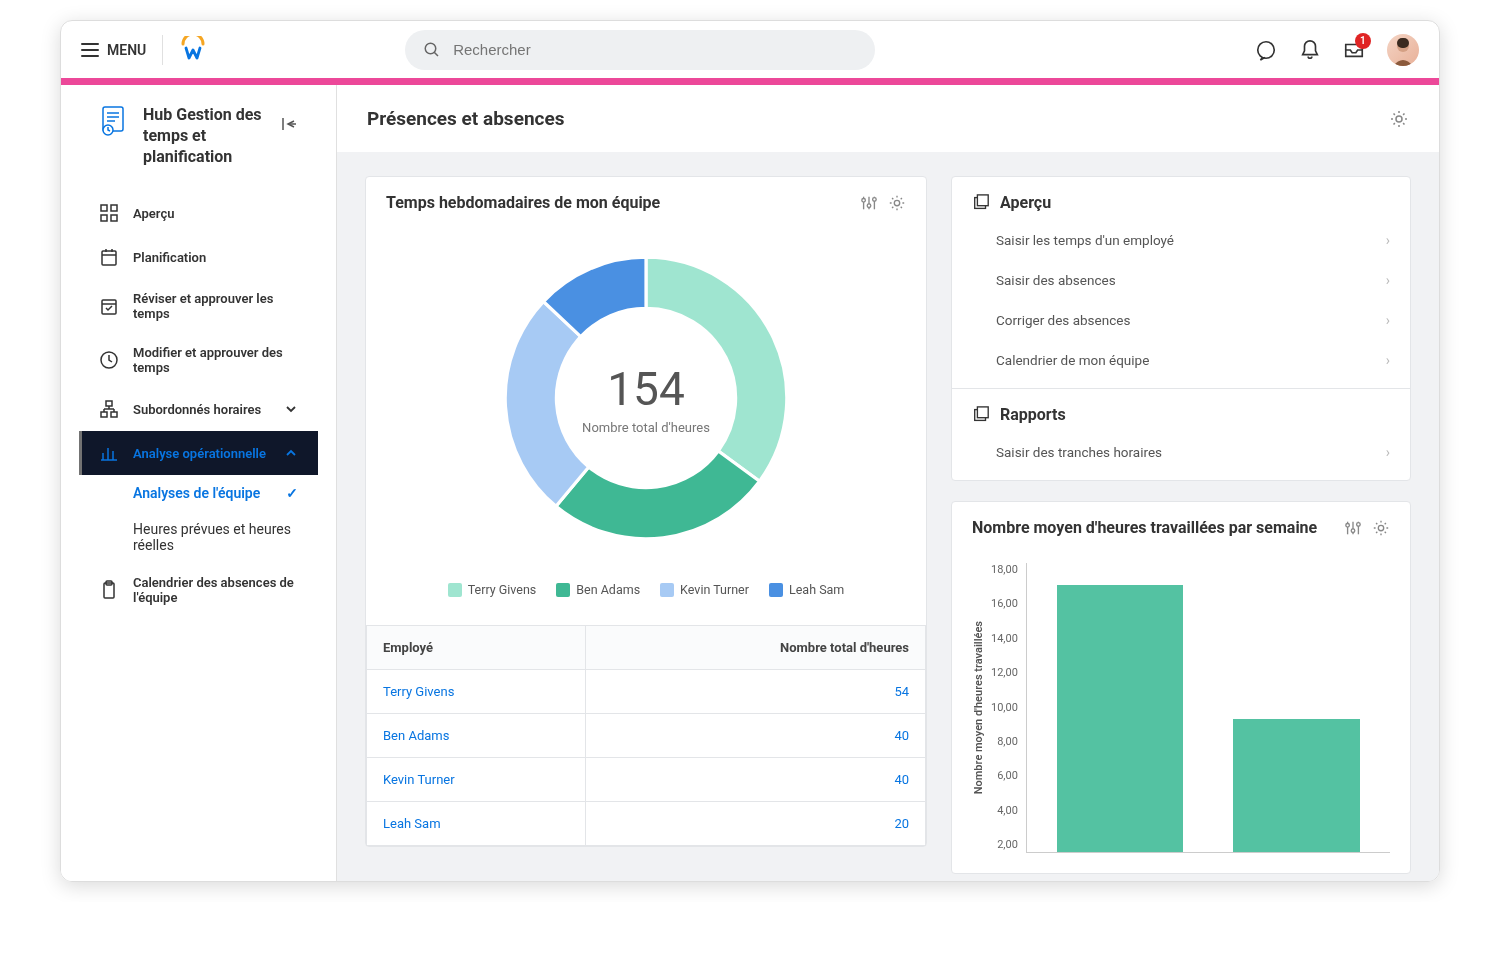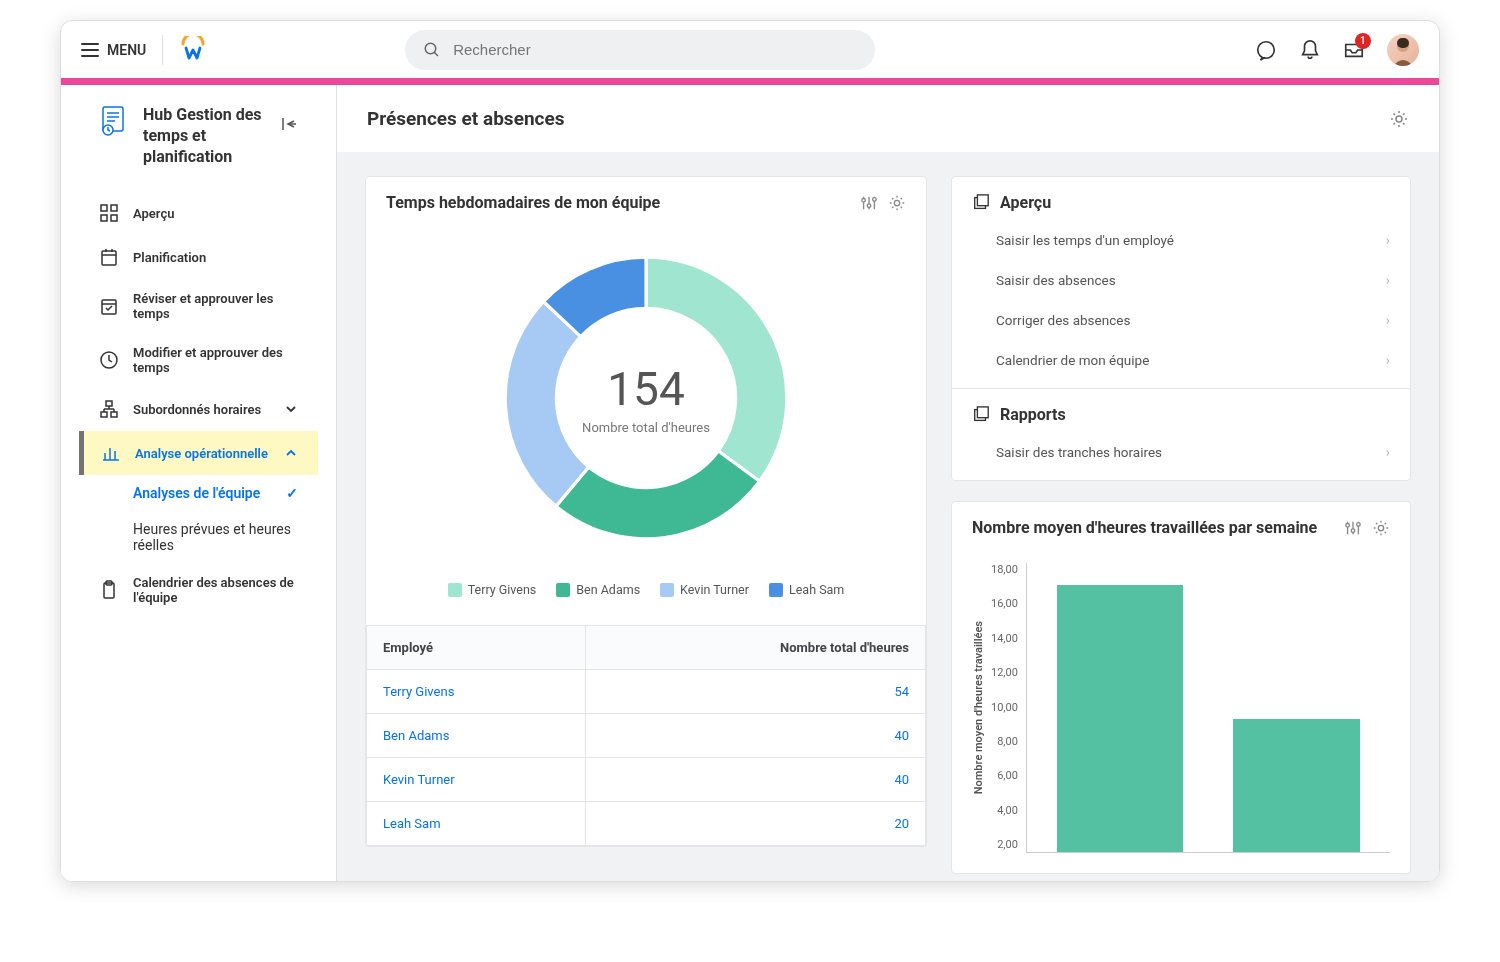--- a/index.html
+++ b/index.html
@@ -20,21 +20,21 @@
 .avatar { width: 32px; height: 32px; border-radius: 50%; background: linear-gradient(135deg, #f4d4c4, #e8b098); cursor: pointer; overflow: hidden; }
 
 
 .body { display: flex; flex: 1; overflow: hidden; }
 .sidebar { width: 276px; border-right: 1px solid #e0e0e0; padding: 20px 18px; overflow-y: auto; background: #fff; }
 .sidebar-header { display: flex; align-items: flex-start; gap: 12px; padding: 0 20px 24px 20px; }
 .sidebar-header-icon { width: 32px; height: 32px; flex-shrink: 0; }
 .sidebar-title { font-weight: 700; font-size: 16px; line-height: 1.3; flex: 1; }
 .collapse-icon { width: 18px; height: 18px; cursor: pointer; margin-top: 10px; }
 .nav-item { display: flex; align-items: center; gap: 14px; padding: 12px 20px; font-size: 13px; font-weight: 600; cursor: pointer; color: #333; }
-.nav-item.active { background: #fef9c3; border-left: 5px solid #737373; color: #0875e1; padding-left: 17px; }
+.nav-item.active { background: #0f172a; border-left: 3px solid #737373; color: #0875e1; padding-left: 17px; }
 .nav-icon { width: 20px; height: 20px; flex-shrink: 0; }
 .nav-chevron { margin-left: auto; width: 14px; height: 14px; }
 .nav-sub { padding: 10px 20px 10px 54px; font-size: 14px; cursor: pointer; display: flex; align-items: flex-start; }
 .nav-sub.active { color: #0875e1; font-weight: 600; }
 .nav-sub .check { margin-left: auto; color: #0875e1; }
 
 
 .main { flex: 1; background: #f1f2f4; overflow-y: auto; display: flex; flex-direction: column; }
 .page-header { background: #fff; padding: 22px 30px; display: flex; align-items: center; justify-content: space-between; }
 .page-title { font-size: 19px; font-weight: 700; }

